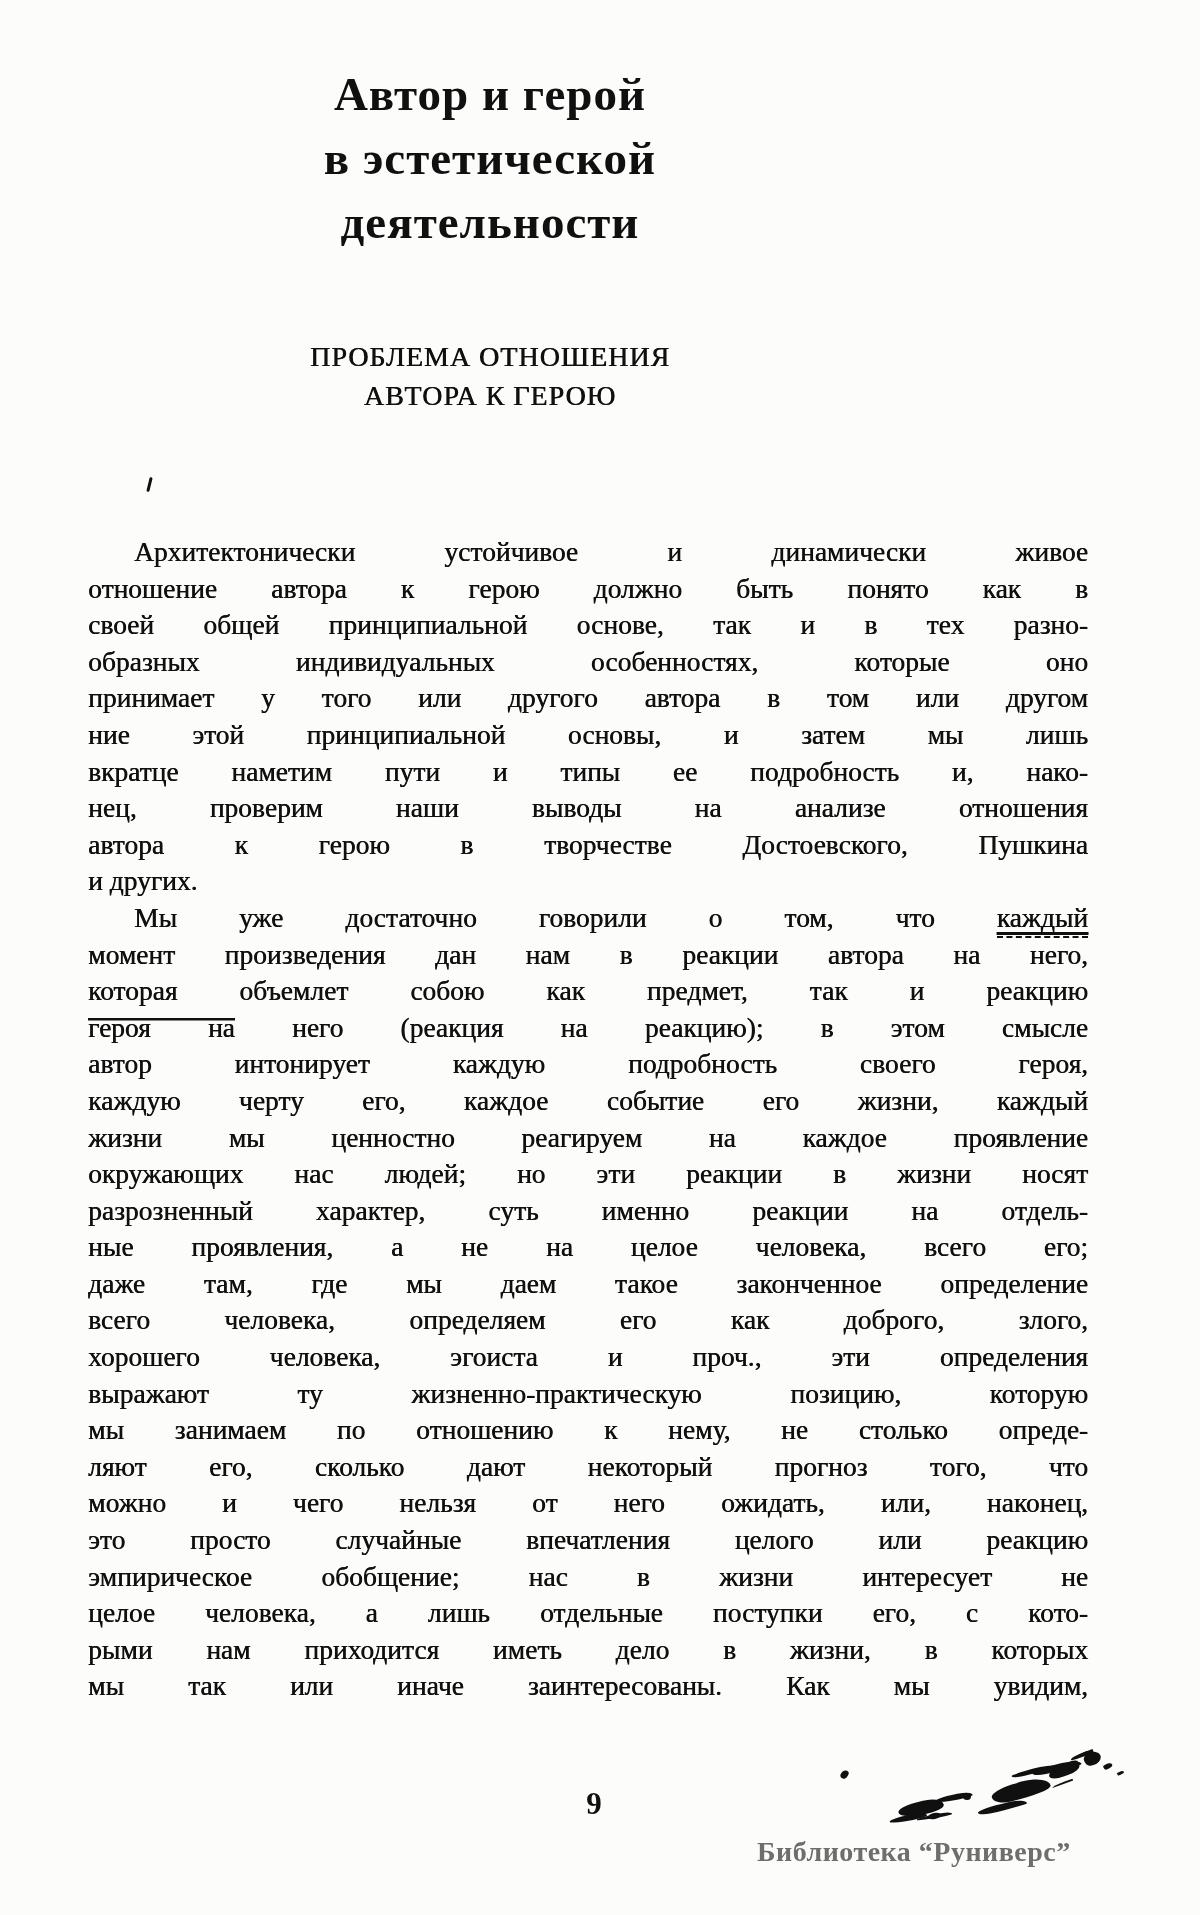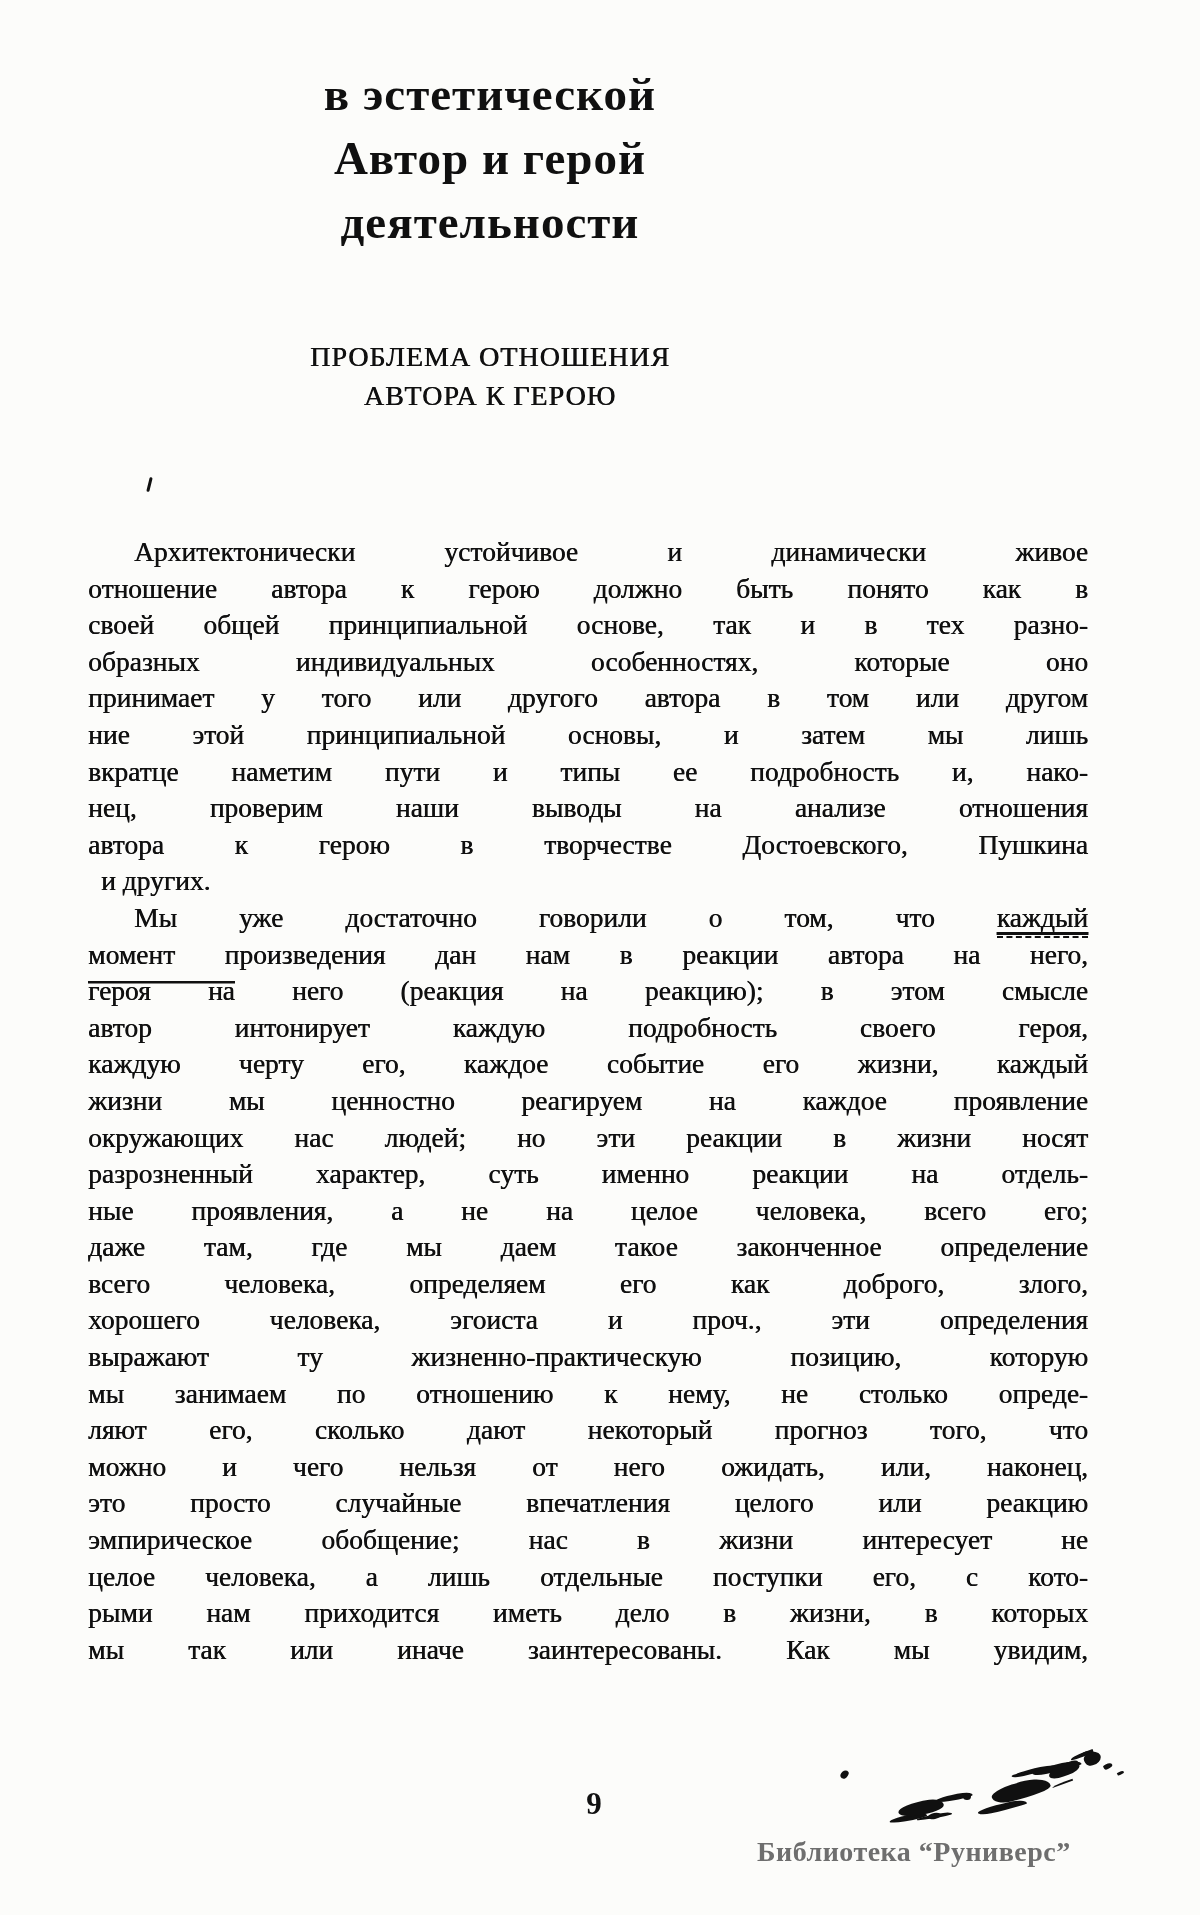--- a/index.html
+++ b/index.html
@@ -34,21 +34,21 @@
   .fleck{
     position:absolute;left:148px;top:477px;width:3px;height:15px;
     background:var(--ink);border-radius:2px;transform:rotate(14deg);
   }
   .bodytext{
     position:absolute;top:534px;left:88px;width:1000px;
     font-size:27.5px;line-height:36.6px;
     text-shadow:0.5px 0 0 currentColor;
   }
   .line{text-align:justify;text-align-last:justify;}
-  .line.short{text-align-last:left;margin-left:13px;}
+  .line.short{text-align-last:left;}
   .line.indent{text-indent:46px;}
   .mark-underline{
     text-decoration:underline;
     text-decoration-thickness:2.5px;
     text-underline-offset:5px;
     border-bottom:2px dashed currentColor;
     padding-bottom:3px;
   }
   .mark-strike{
     background-image:linear-gradient(currentColor,currentColor);
@@ -79,22 +79,22 @@
   .b5{left:1084px;top:1752px;width:17px;height:13px;border-radius:40% 60% 50% 50%;transform:rotate(-28deg);
       box-shadow:10px 14px 0 -4px,18px 26px 0 -5px,-4px -8px 0 -5px;}
   .b6{left:928px;top:1813px;width:13px;height:6px;border-radius:50%;transform:rotate(-10deg);}
 </style>
 </head>
 <body>
 
 <div class="page">
 
   <div class="title">
+    <div>Автор и герой</div>
     <div>в эстетической</div>
-    <div>Автор и герой</div>
     <div>деятельности</div>
   </div>
 
   <div class="heading">
     <div>ПРОБЛЕМА ОТНОШЕНИЯ</div>
     <div>АВТОРА К ГЕРОЮ</div>
   </div>
 
   <div class="fleck"></div>
 
@@ -104,20 +104,21 @@
       <div class="line"><span>своей общей принципиальной основе, так и в тех разно-</span></div>
       <div class="line"><span>образных индивидуальных особенностях, которые оно</span></div>
       <div class="line"><span>принимает у того или другого автора в том или другом</span></div>
       <div class="line"><span>ние этой принципиальной основы, и затем мы лишь</span></div>
       <div class="line"><span>вкратце наметим пути и типы ее подробность и, нако-</span></div>
       <div class="line"><span>нец, проверим наши выводы на анализе отношения</span></div>
       <div class="line"><span>автора к герою в творчестве Достоевского, Пушкина</span></div>
       <div class="line short"><span>и других.</span></div>
       <div class="line indent"><span>Мы уже достаточно говорили о том, что </span><span class="mark-underline">каждый</span></div>
       <div class="line"><span>момент произведения дан нам в реакции автора на него,</span></div>
+      <div class="line"><span>которая объемлет собою как предмет, так и реакцию</span></div>
       <div class="line"><span class="mark-strike">героя на</span><span> него (реакция на реакцию); в этом смысле</span></div>
       <div class="line"><span>автор интонирует каждую подробность своего героя,</span></div>
       <div class="line"><span>каждую черту его, каждое событие его жизни, каждый</span></div>
       <div class="line"><span>жизни мы ценностно реагируем на каждое проявление</span></div>
       <div class="line"><span>окружающих нас людей; но эти реакции в жизни носят</span></div>
       <div class="line"><span>разрозненный характер, суть именно реакции на отдель-</span></div>
       <div class="line"><span>ные проявления, а не на целое человека, всего его;</span></div>
       <div class="line"><span>даже там, где мы даем такое законченное определение</span></div>
       <div class="line"><span>всего человека, определяем его как доброго, злого,</span></div>
       <div class="line"><span>хорошего человека, эгоиста и проч., эти определения</span></div>

